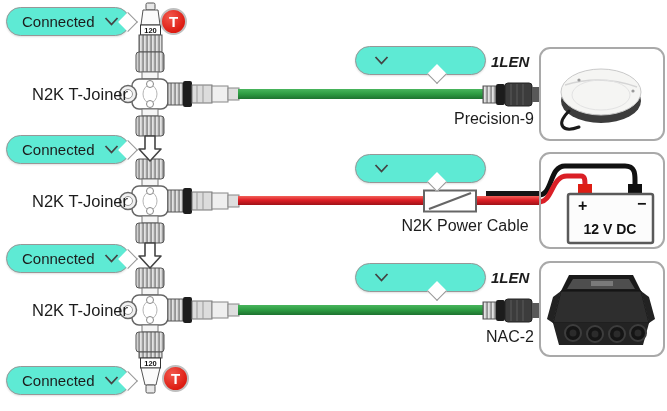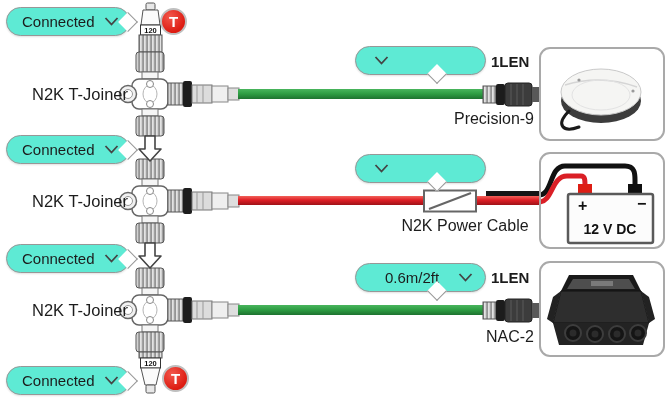--- a/index.html
+++ b/index.html
@@ -33,21 +33,21 @@
   }
   .t-badge{
     position:absolute;width:27px;height:27px;border-radius:50%;z-index:6;
     background:radial-gradient(circle at 35% 30%,#f2574b,#dd1c12 70%);
     border:2px solid #bfbfbf;box-sizing:border-box;color:#fff;font-weight:bold;
     font-size:15px;display:flex;align-items:center;justify-content:center;
   }
   .joiner-label{
     position:absolute;left:18px;width:110px;text-align:right;font-size:16.5px;z-index:3;
   }
-  .len-tag{position:absolute;left:491px;font-size:15px;font-weight:bold;z-index:3;}
+  .len-tag{position:absolute;left:491px;font-size:15px;font-weight:bold;z-index:3;font-style:italic;}
   .dev-label{position:absolute;font-size:16px;z-index:3;}
   .dev-label.r{text-align:right;}
 </style>
 </head>
 <body>
 
 <div class="stage">
 
   <svg class="bg-art" width="667" height="411" viewBox="0 0 667 411">
     <defs>
@@ -188,21 +188,20 @@
     </svg>
     <span class="tail-d"></span>
   </div>
   <div class="pill len-pill" style="top:154px;">
     <svg class="chev" width="15" height="9" viewBox="0 0 15 9">
       <polyline points="1.5,1 7.5,7.5 13.5,1" fill="none" stroke="#444" stroke-width="1.8"></polyline>
     </svg>
     <span class="tail-d"></span>
   </div>
   <div class="pill len-pill" style="top:263px;">
-    <span class="lbl">0.6m/2ft</span>
     <svg class="chev" width="15" height="9" viewBox="0 0 15 9">
       <polyline points="1.5,1 7.5,7.5 13.5,1" fill="none" stroke="#444" stroke-width="1.8"></polyline>
     </svg>
     <span class="tail-d"></span>
   </div>
 
   <div class="len-tag" style="top:53px;">1LEN</div>
   <div class="len-tag" style="top:269px;">1LEN</div>
 
   <div class="card" style="top:47px;height:94px;">

